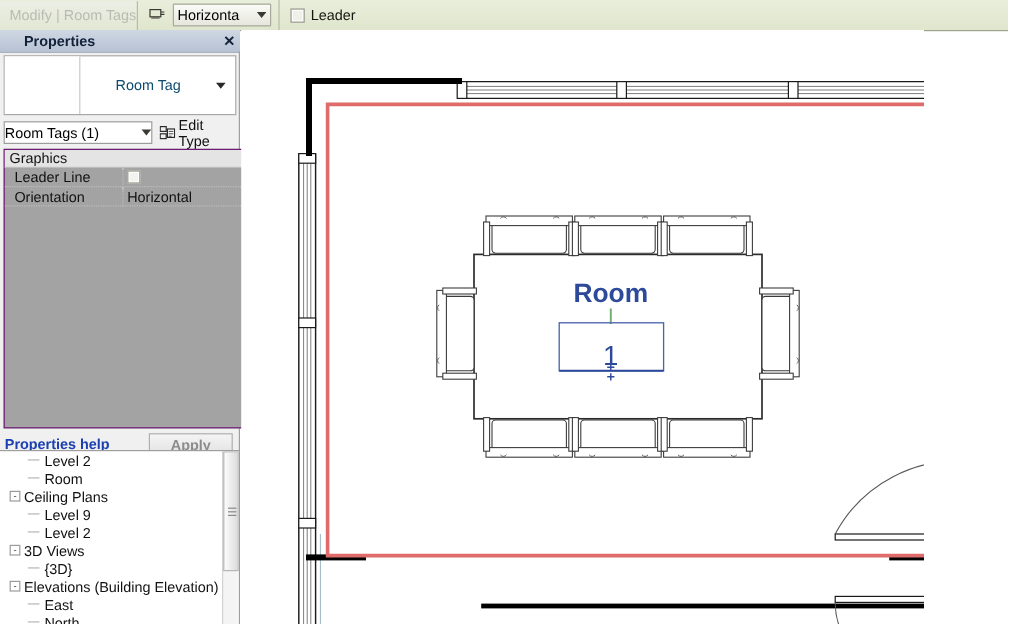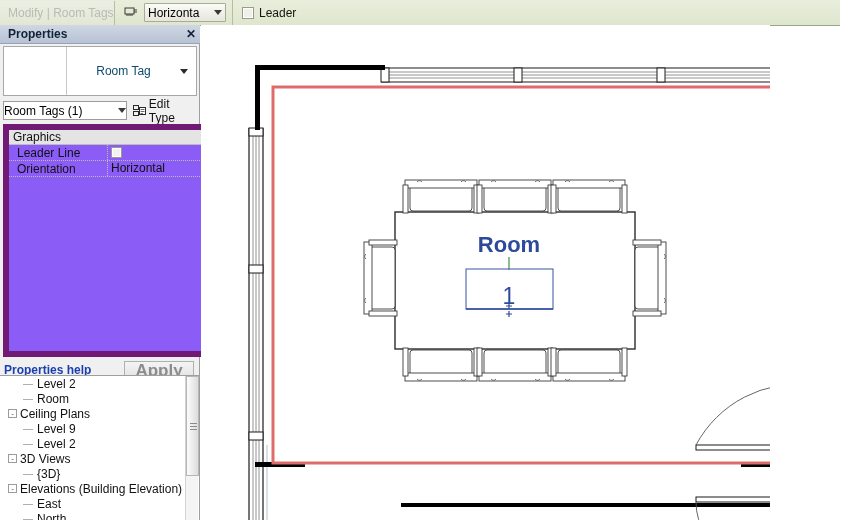--- a/index.html
+++ b/index.html
@@ -68,21 +68,21 @@
     box-sizing:border-box;
   }
   #props-title{
     position:absolute;left:0;top:0;width:200px;height:18px;
     background:linear-gradient(#cfd7e3,#b7c2d4);
     border-bottom:1px solid #97a3b6;
     display:flex;align-items:center;
   }
   #props-title-text{
     font-weight:bold;font-size:12px;color:#11223a;
-    padding-left:8px;flex:1;
+    padding-left:20px;flex:1;
   }
   #props-close{
     width:18px;height:16px;display:flex;align-items:center;
     justify-content:center;color:#11223a;font-size:12px;
     font-weight:bold;cursor:default;
   }
   #type-preview{
     position:absolute;left:3px;top:21px;width:194px;height:50px;
     background:#fff;border:1px solid #a7a7a7;box-sizing:border-box;
     display:flex;align-items:center;
@@ -107,29 +107,29 @@
     display:flex;align-items:center;padding:0 0;font-size:12px;
   }
   #type-selector .val{flex:1;white-space:nowrap;overflow:hidden;}
   #edit-type-btn{
     display:flex;align-items:center;height:19px;margin-left:6px;
     font-size:12px;color:#101010;
   }
   #edit-type-icon{width:13px;height:12px;margin-right:3px;}
   #params-grid{
     position:absolute;left:3px;top:99px;width:229px;height:233px;
-    border:6px solid #701a75;box-sizing:border-box;background:#8b5cf6;
+    border:1px solid #701a75;box-sizing:border-box;background:#a3a3a3;
   }
   .grp-header{
     height:15px;background:#e4e4e4;border-bottom:1px solid #bcbcbc;
     display:flex;align-items:center;padding-left:4px;
     font-size:12px;color:#111;box-sizing:border-box;width:100%;
   }
   .prm-row{
-    height:16px;display:flex;align-items:flex-end;
+    height:16px;display:flex;align-items:center;
     border-bottom:1px dotted #bdbdbd;box-sizing:border-box;
     width:100%;
   }
   .prm-name{
     width:98px;padding-left:8px;box-sizing:border-box;
     font-size:12px;color:#111;white-space:nowrap;
   }
   .prm-val{
     flex:1;border-left:1px dotted #bdbdbd;height:16px;
     display:flex;align-items:center;padding-left:3px;
@@ -160,21 +160,21 @@
   }
   #props-help{
     position:absolute;left:4px;top:3px;font-size:12px;
     color:#1a3fb0;text-decoration:underline;cursor:default;
   }
   #apply-btn{
     position:absolute;left:124px;top:1px;width:70px;height:19px;
     background:linear-gradient(#f4f4f4,#e2e2e2);
     border:1px solid #b0b0b0;box-sizing:border-box;
     display:flex;align-items:center;justify-content:center;
-    font-size:17px;color:#8c8c8c;
+    font-size:12px;color:#8c8c8c;
   }
 
   
   #browser{
     left:0;top:375px;width:200px;height:145px;
     background:#fff;border-right:1px solid #9e9e9e;
     border-top:1px solid #9e9e9e;box-sizing:border-box;
     overflow:hidden;
   }
   .tree-row{

